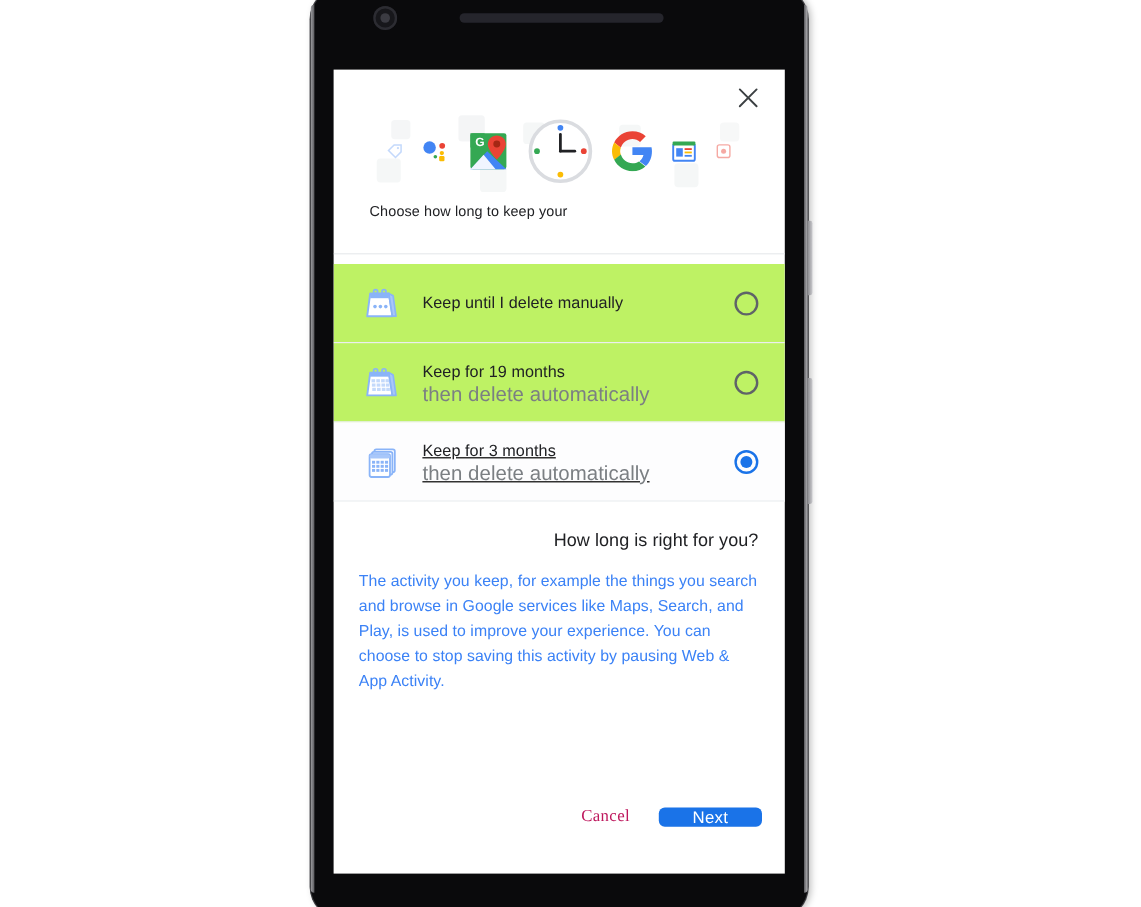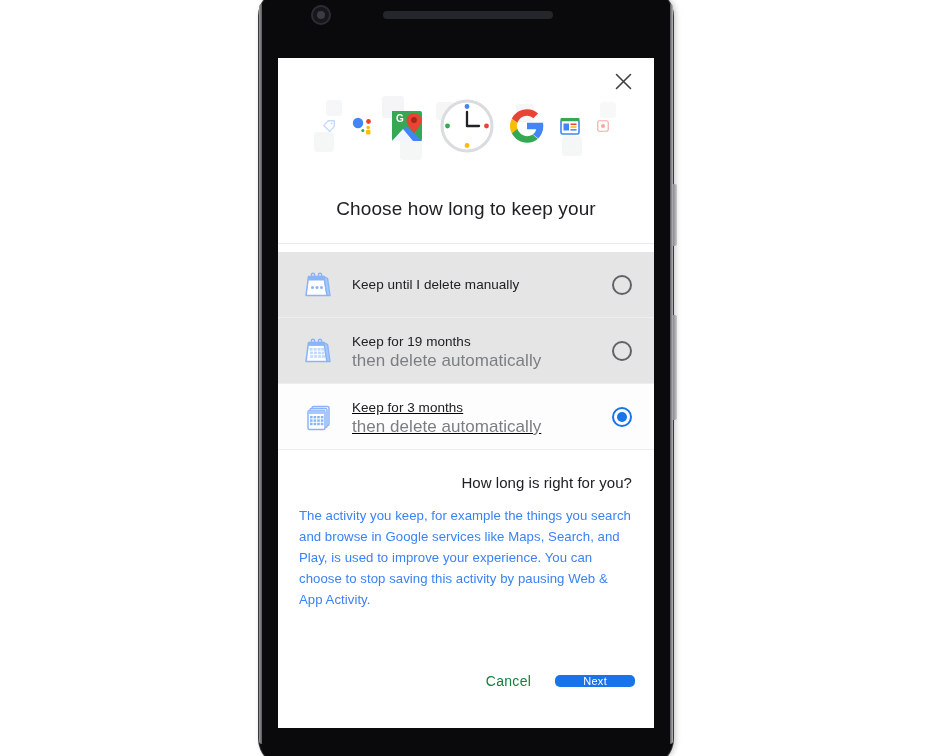--- a/index.html
+++ b/index.html
@@ -136,23 +136,22 @@
     justify-content: center;
     gap: 14px;
   }
   .ghost-box {
     position: absolute;
     background: #f1f3f4;
     border-radius: 3px;
   }
 
   .hero-title {
-    margin-top: 32px;
-    text-align: center;
-    font-size: 19px;
+    margin-top: 0;
+    font-size: 12px;
     line-height: 25px;
     color: #202124;
     letter-spacing: 0.1px;
     padding: 0 30px;
   }
 
   .header-divider {
     height: 1px;
     background: #e8eaed;
     margin-top: 22px;
@@ -160,21 +159,21 @@
 
   
   .options { flex: 0 0 auto; }
   .option-row {
     display: flex;
     align-items: center;
     padding: 0 22px 0 18px;
     height: 65px;
     border-bottom: 1px solid #eceef0;
     cursor: pointer;
-    background: #e5e5e5;
+    background: #bef264;
   }
   .option-row.selected { background: #fdfdfe; text-decoration: underline; }
   .option-icon {
     flex: 0 0 auto;
     width: 44px;
     height: 44px;
     display: flex;
     align-items: center;
     justify-content: center;
   }
@@ -243,34 +242,34 @@
     flex: 0 0 auto;
     display: flex;
     align-items: center;
     justify-content: flex-end;
     gap: 10px;
     padding: 0 19px 30px 0;
   }
   #cancel-button {
     background: none;
     border: none;
-    color: #15803d;
-    font-family: Liberation Sans, sans-serif;
+    color: #be185d;
+    font-family: Liberation Serif, serif;
     font-size: 14px;
     letter-spacing: 0.3px;
     padding: 9px 14px;
     cursor: pointer;
     border-radius: 4px;
   }
   #next-button {
     background: #1a73e8;
     border: none;
     color: #ffffff;
     font-family: inherit;
-    font-size: 11px;
+    font-size: 14px;
     letter-spacing: 0.3px;
     padding: 0 28px;
     border-radius: 5px;
     cursor: pointer;
   }
 </style>
 </head>
 <body>
 
 <div id="phone">

